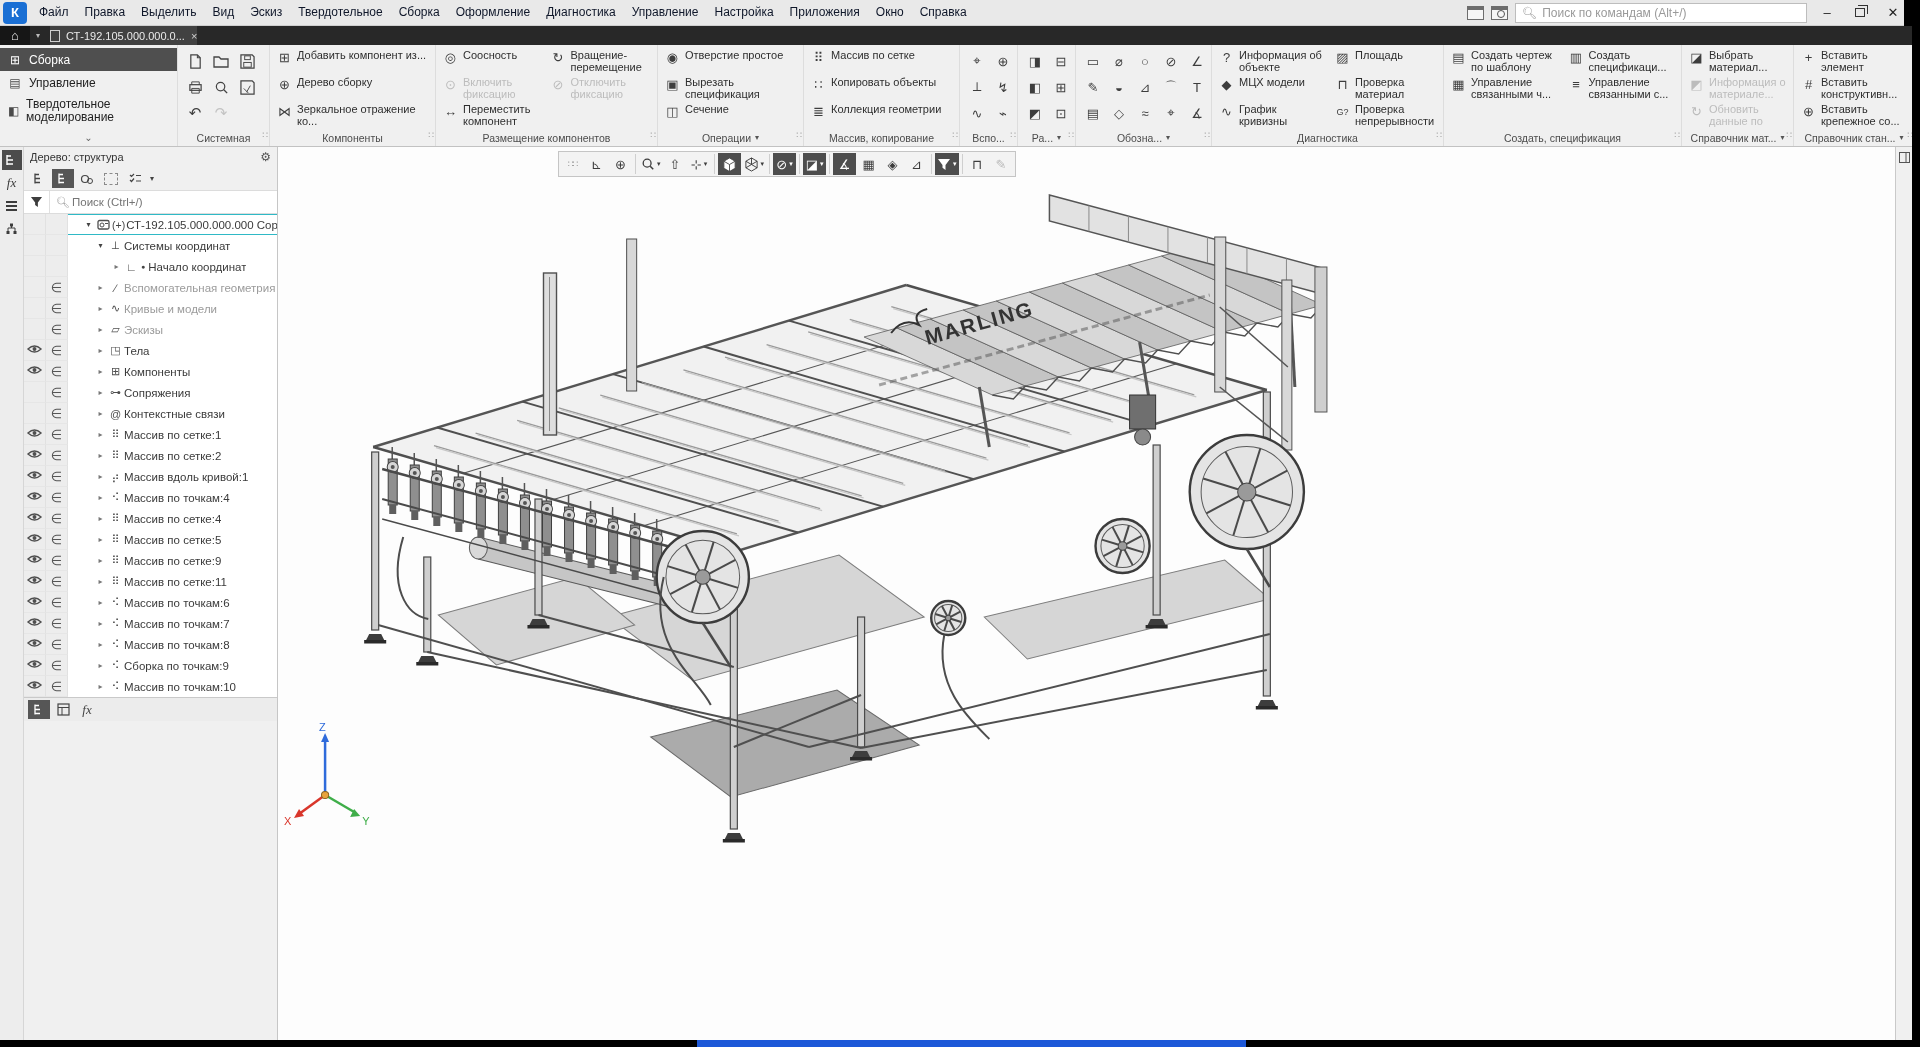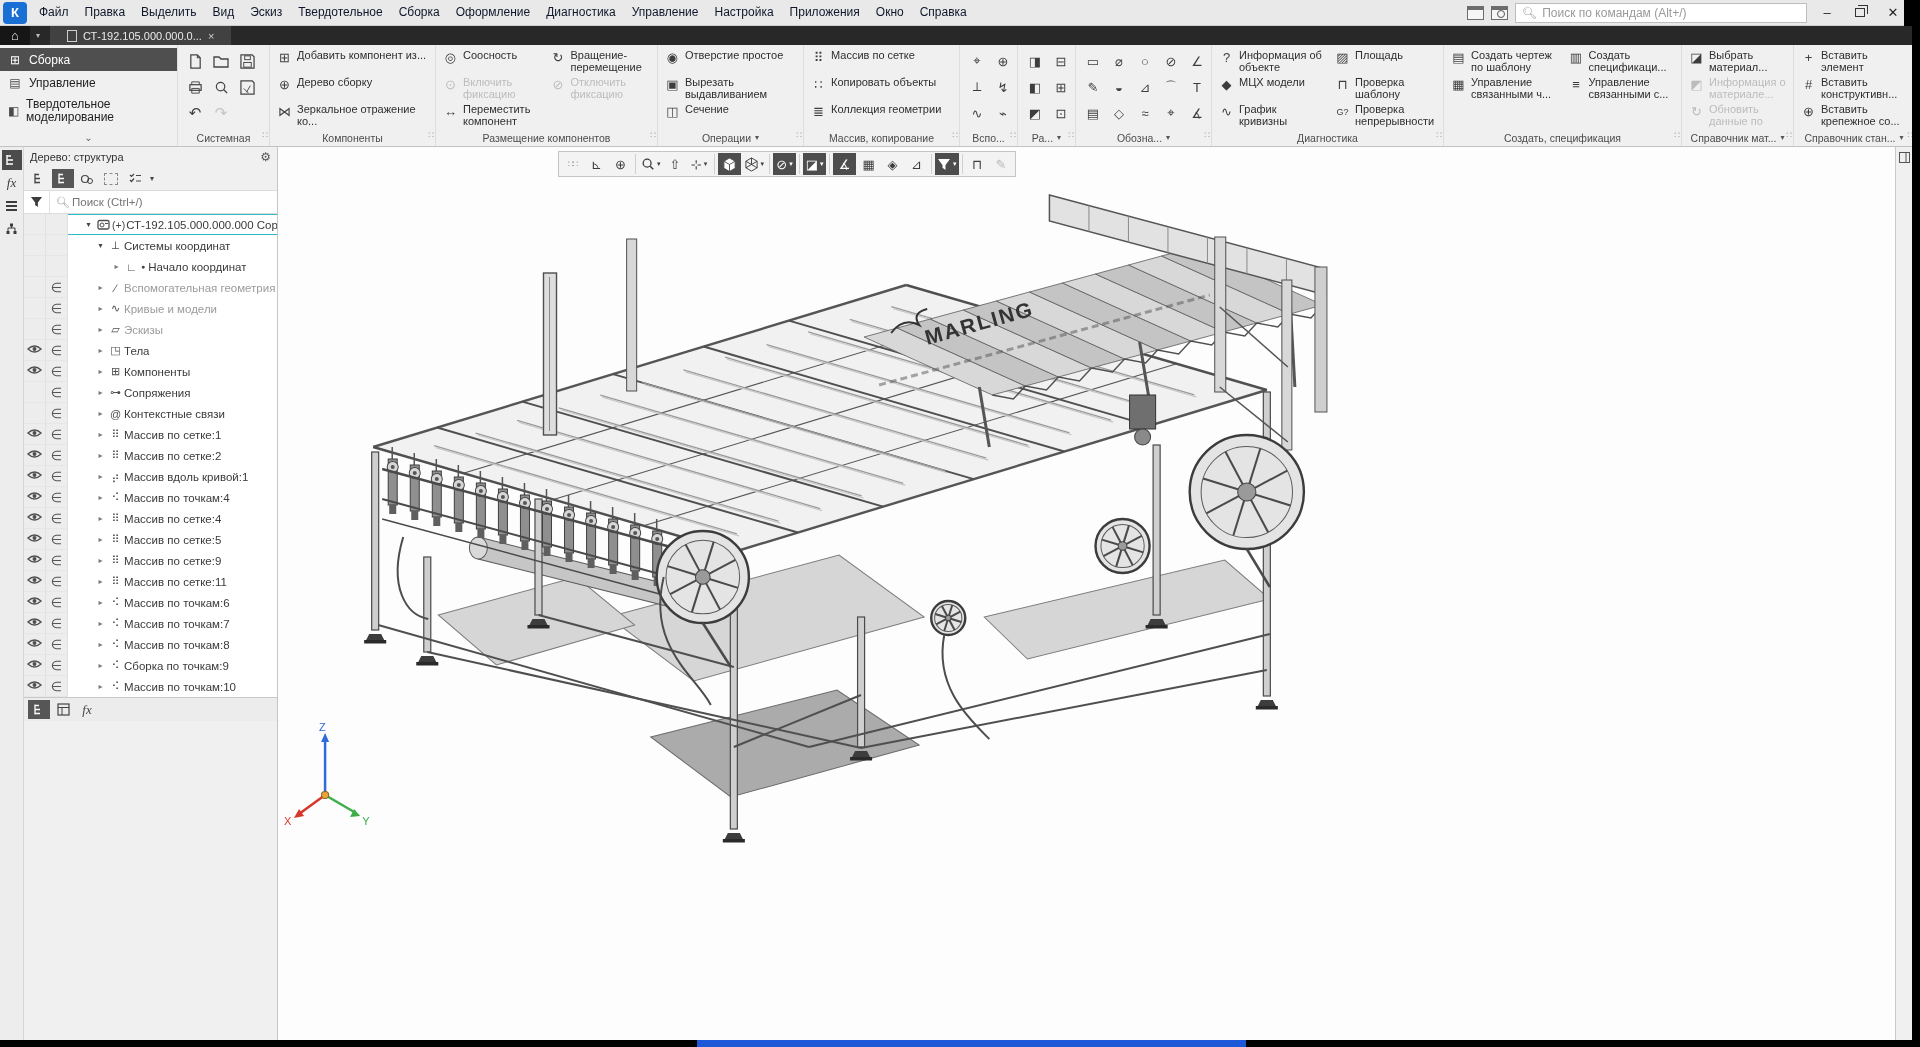--- a/index.html
+++ b/index.html
@@ -19,21 +19,21 @@
   .cmd-search{width:292px;height:20px;background:#fff;border:1px solid #bdbdbd;display:flex;align-items:center;gap:5px;padding:0 6px;color:#9a9a9a;font-size:12px;}
   .winbtn{width:26px;height:22px;display:flex;align-items:center;justify-content:center;color:#222;font-size:13px;}
   .restore-glyph{width:10px;height:9px;border:1.4px solid #333;position:relative;}
   .restore-glyph:before{content:"";position:absolute;left:2px;top:-4px;width:9px;height:8px;border:1.4px solid #333;border-bottom:none;border-left:none;}
   .blackcorner{position:absolute;right:0;top:0;width:8px;height:26px;background:#000;}
 
   
   .tabbar{height:19px;background:#282828;display:flex;align-items:stretch;flex:none;}
   .home-btn{width:30px;background:#161616;color:#eee;display:flex;align-items:center;justify-content:center;font-size:13px;}
   .home-dd{width:16px;color:#bbb;font-size:8px;display:flex;align-items:center;justify-content:center;}
-  .tab{background:#414141;color:#eaeaea;font-size:11px;display:flex;align-items:center;padding:0 17px;gap:6px;margin-left:4px;}
+  .tab{background:#414141;color:#eaeaea;font-size:11px;display:flex;align-items:center;padding:0 0;gap:6px;margin-left:4px;}
   .tab .doc{width:10px;height:12px;border:1px solid #cfcfcf;background:#414141;}
   .tab .x{color:#cfcfcf;font-size:11px;}
 
   
   .ribbon{display:flex;background:#f0f0f0;border-bottom:1px solid #c2c2c2;flex:none;height:102px;overflow:hidden;}
   .rsec{display:flex;flex-direction:column;border-right:1px solid #ddd;flex:none;}
   .rsec-c{height:84px;display:flex;padding:3px 4px 0 4px;gap:4px;overflow:hidden;}
   .rsec-l{height:17px;display:flex;align-items:center;justify-content:center;font-size:10.5px;color:#4c4c4c;position:relative;white-space:nowrap;}
   .rsec-l .grip{position:absolute;right:1px;top:1px;color:#9f9f9f;font-size:9px;}
   .rsec-l .dd{font-size:8px;color:#555;margin-left:4px;}
@@ -280,21 +280,21 @@
 
     <div class="rsec" style="width:146px">
       <div class="rsec-c">
             <div class="rcol">
         <div class="rb">
                 <span class="ic">◉</span>
                 <span>Отверстие простое</span>
               </div>
         <div class="rb">
                 <span class="ic">▣</span>
-                <span>Вырезать выдавливанием</span>
+                <span>Вырезать спецификация</span>
               </div>
         <div class="rb">
                 <span class="ic">◫</span>
                 <span>Сечение</span>
               </div>
       </div>
           </div>
       <div class="rsec-l">
             <span>Операции</span>
             <span class="dd">▾</span>
@@ -403,21 +403,21 @@
                 <span>График кривизны</span>
               </div>
         </div>
         <div class="rcol" style="width:104px">
           <div class="rb">
                 <span class="ic">▨</span>
                 <span>Площадь</span>
               </div>
           <div class="rb">
                 <span class="ic">⊓</span>
-                <span>Проверка шаблону</span>
+                <span>Проверка материал</span>
               </div>
           <div class="rb">
                 <span class="ic" style="font-size:9px">G?</span>
                 <span>Проверка непрерывности</span>
               </div>
         </div>
       </div>
       <div class="rsec-l">
             <span>Диагностика</span>
             <span class="grip">∷</span>

